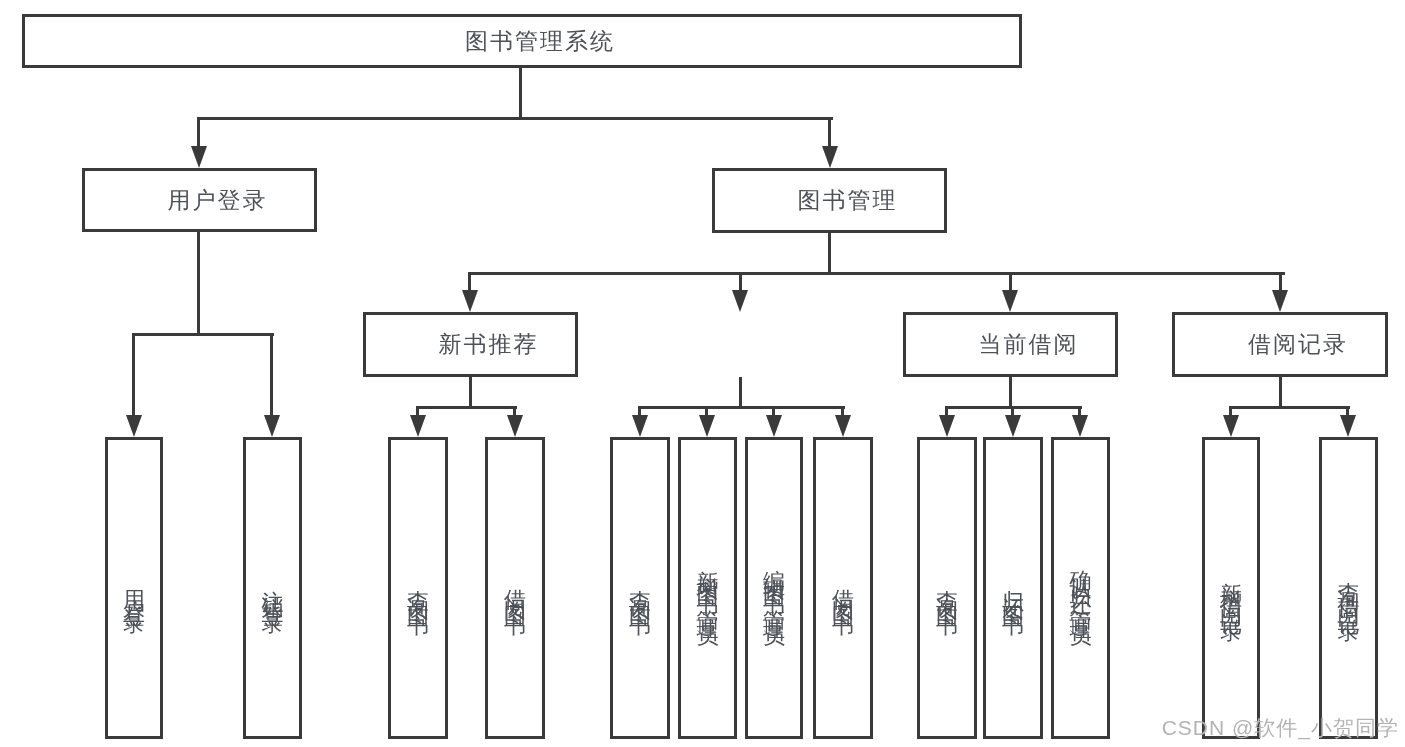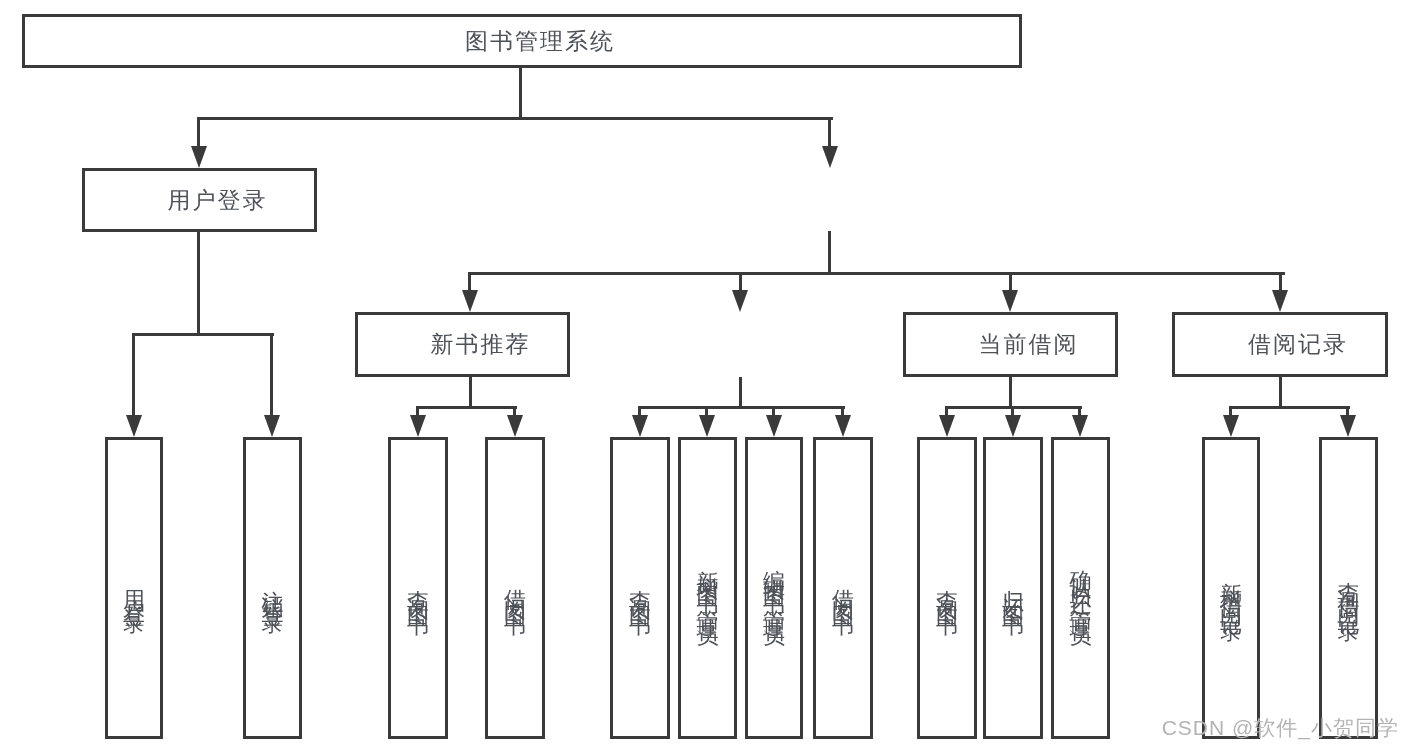--- a/index.html
+++ b/index.html
@@ -47,22 +47,25 @@
 
 <div class="canvas">
 
   <div class="box hbox" style="left:22px;top:14px;width:1000px;height:54px">
     <span>图书管理系统</span>
   </div>
 
   <div class="box hbox" style="left:82px;top:168px;width:235px;height:64px">
     <span>用户登录</span>
   </div>
+  <div class="box hbox" style="left:712px;top:168px;width:235px;height:65px">
+    <span>图书管理</span>
+  </div>
 
-  <div class="box hbox" style="left:355px;top:312px;width:215px;height:65px">
+  <div class="box hbox" style="left:363px;top:312px;width:215px;height:65px">
     <span>新书推荐</span>
   </div>
   <div class="box hbox" style="left:903px;top:312px;width:215px;height:65px">
     <span>当前借阅</span>
   </div>
   <div class="box hbox" style="left:1172px;top:312px;width:216px;height:65px">
     <span>借阅记录</span>
   </div>
 
   <div class="box vbox" style="left:105px;top:437px;width:58px;height:302px">

